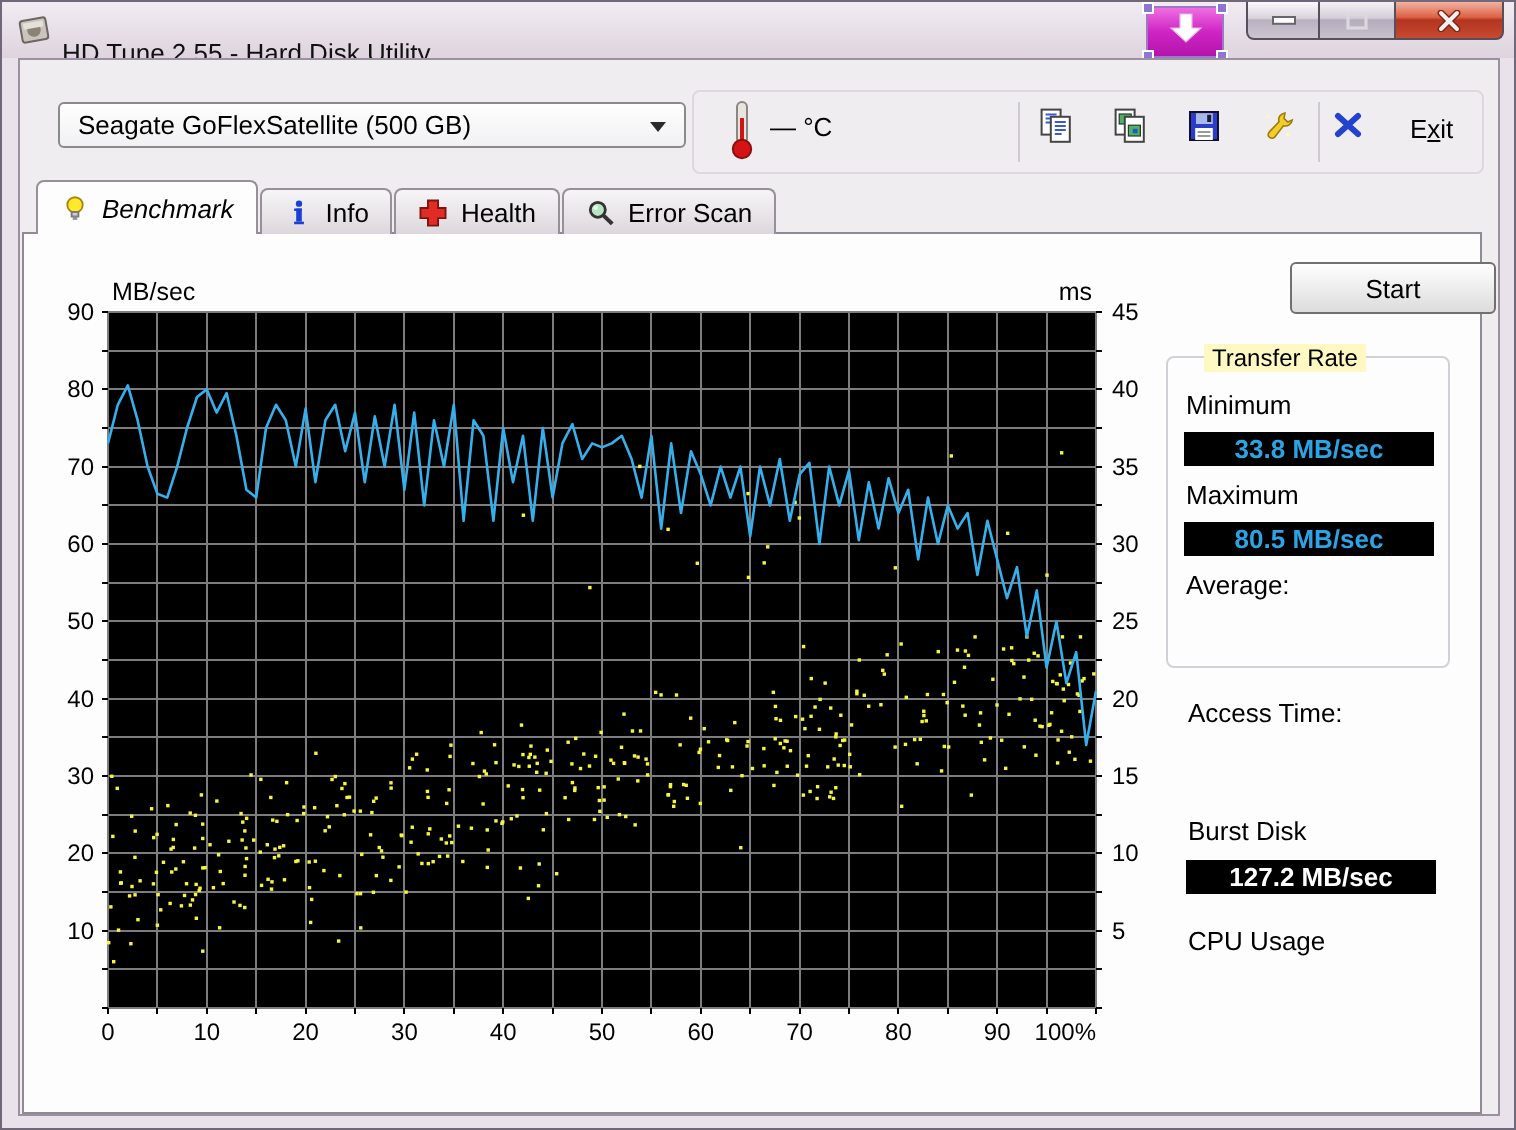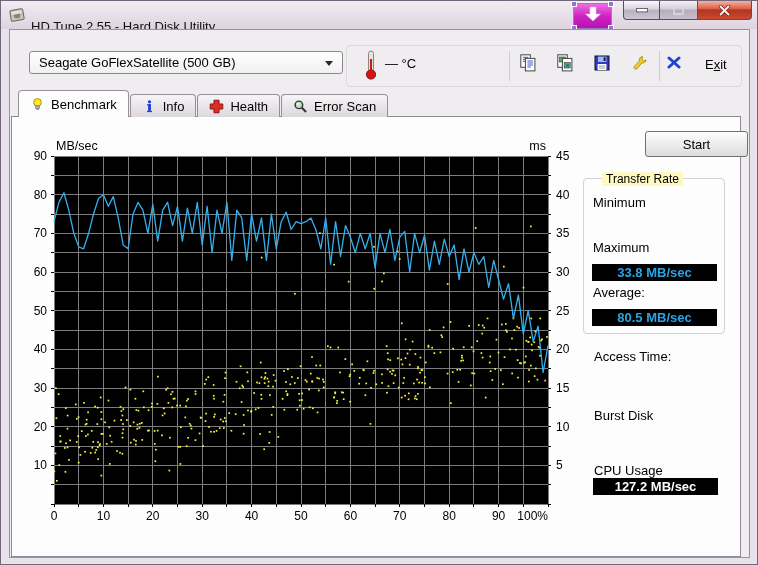--- a/index.html
+++ b/index.html
@@ -33,34 +33,34 @@
   .temp-text{position:absolute;left:384px;top:55px;font-size:13px;color:#000;}
   .tool-sep{position:absolute;top:50px;width:1px;height:30px;background:#cfc9d1;}
   #tool-icons{position:absolute;left:519px;top:53px;display:flex;gap:21px;}
   #tool-icons .tbtn{width:16px;height:18px;cursor:default;}
   .exit-group{position:absolute;left:666px;top:55px;display:flex;align-items:flex-end;gap:24px;font-size:13px;color:#000;}
   
   #tab-bar{position:absolute;left:17px;top:89px;height:27px;display:flex;align-items:flex-end;z-index:6;}
   .tab{display:flex;align-items:center;box-sizing:border-box;padding:0 11px;font-size:13px;color:#000;
     border:1px solid #989099;border-bottom:none;border-radius:4px 4px 0 0;margin-right:1px;
     background:linear-gradient(#f7f5f7,#dcd7dc);height:23px;}
-  .tab.active{height:27px;background:#fdfdfd;position:relative;z-index:7;}
+  .tab.active{height:27px;background:#fdfdfd;position:relative;z-index:7;font-style:italic;}
   .tab .tab-icon{width:15px;height:15px;margin-right:6px;display:inline-block;}
   
   .panel{position:absolute;left:10px;top:115px;width:730px;height:441px;background:#fdfdfd;border:1px solid #8f8a93;box-sizing:border-box;z-index:1;}
   #chart-svg{position:absolute;left:11px;top:116px;z-index:2;}
   
   .start-button{position:absolute;left:644px;top:130px;width:101px;height:24px;z-index:3;
     border:1px solid #707070;border-radius:3px;background:linear-gradient(#fefefe,#dcdcdc);
     font-size:13px;color:#000;display:flex;align-items:center;justify-content:center;cursor:default;}
   .groupbox{position:absolute;left:582px;top:177px;width:142px;height:156px;border:1px solid #d5d0d7;border-radius:4px;z-index:3;box-sizing:border-box;}
   .groupbox-label{position:absolute;left:601px;top:171px;background:#fef9c3;padding:0 4px;font-size:12px;color:#000;z-index:4;}
   .field-label{position:absolute;font-size:13px;color:#000;z-index:4;}
   .value-box{position:absolute;width:125px;height:17px;background:#000;z-index:4;
-    display:flex;align-items:center;justify-content:center;font-size:13px;font-weight:bold;margin-top:48px;}
+    display:flex;align-items:center;justify-content:center;font-size:13px;font-weight:bold;}
   .v-blue{color:#2aa4e4;} .v-yellow{color:#f2e71f;} .v-white{color:#ffffff;}
 </style>
 </head>
 <body>
 
 <div class="window">
 
   <div class="titlebar">
     <span class="app-icon">
       <svg width="18" height="18" viewBox="0 0 18 18">

